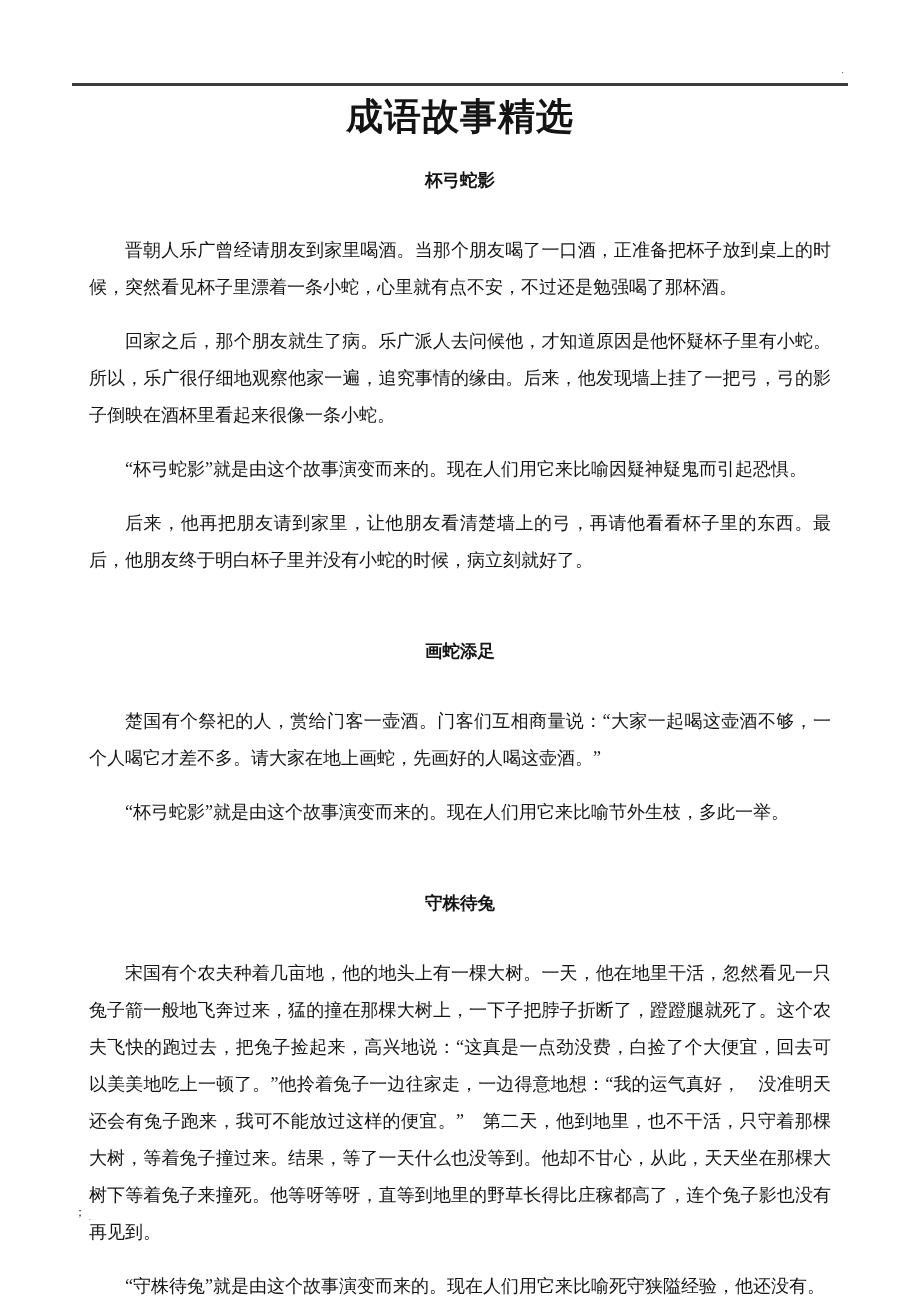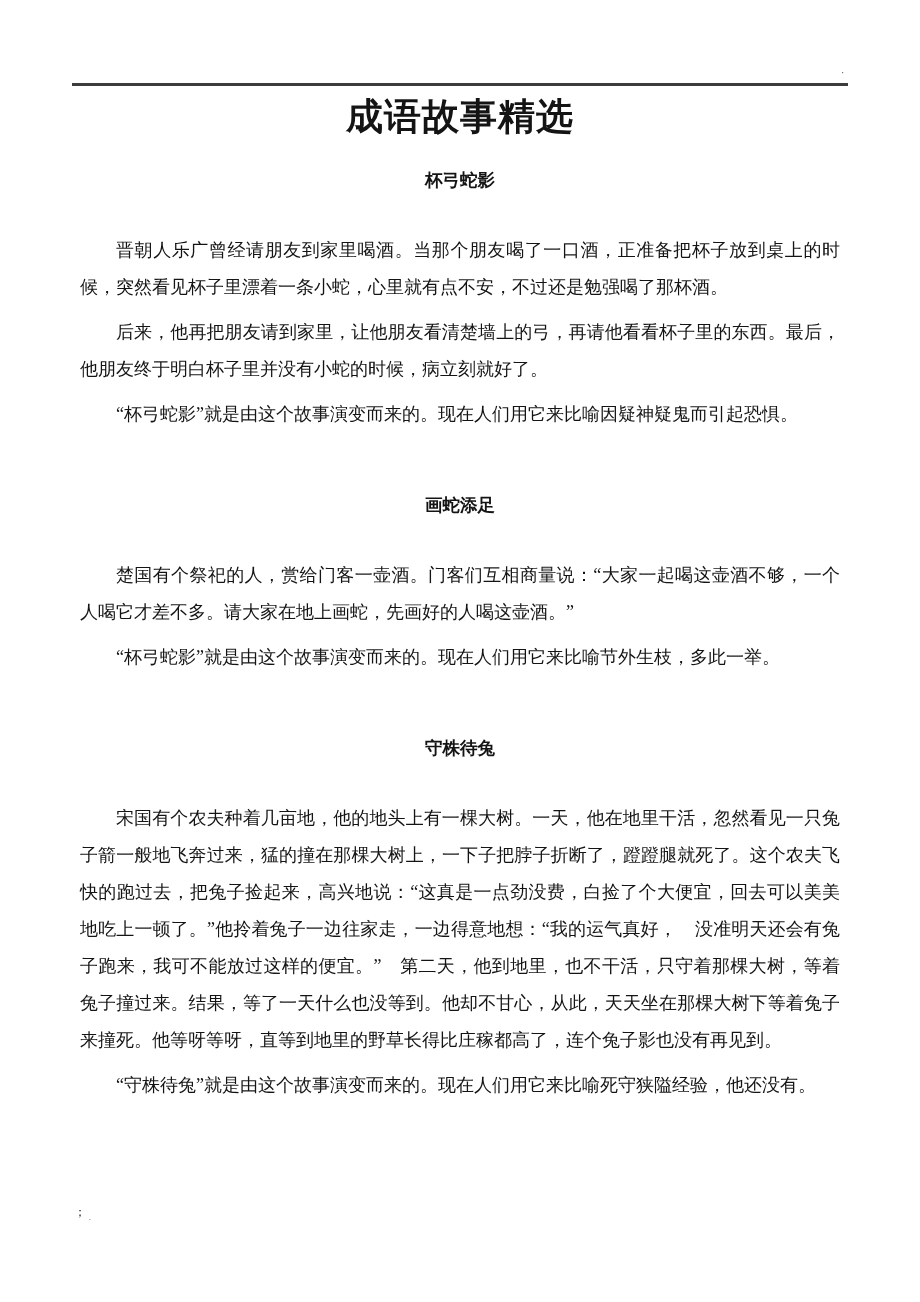--- a/index.html
+++ b/index.html
@@ -46,21 +46,21 @@
     margin: 62px 0 41px 0;
     font-size: 17.5px;
     font-weight: bold;
     text-align: center;
     line-height: 1.2;
   }
   .section-heading.first {
     margin-top: 30px;
   }
   .body-para {
-    margin: 8px;
+    margin: 17px;
     font-size: 18px;
     line-height: 37px;
     text-align: justify;
     text-indent: 2em;
     word-break: break-all;
   }
   .footer-mark-left {
     position: absolute;
     left: 74px;
     top: 1206px;
@@ -86,22 +86,23 @@
 
   <div class="content">
 
     <hr class="header-rule">
 
     <h1 class="doc-title">成语故事精选</h1>
 
     <div class="story-section">
       <h2 class="section-heading first">杯弓蛇影</h2>
       <p class="body-para">晋朝人乐广曾经请朋友到家里喝酒。当那个朋友喝了一口酒，正准备把杯子放到桌上的时候，突然看见杯子里漂着一条小蛇，心里就有点不安，不过还是勉强喝了那杯酒。</p>
+      <p class="body-para">回家之后，那个朋友就生了病。乐广派人去问候他，才知道原因是他怀疑杯子里有小蛇。所以，乐广很仔细地观察他家一遍，追究事情的缘由。后来，他发现墙上挂了一把弓，弓的影子倒映在酒杯里看起来很像一条小蛇。</p>
+      <p class="body-para">“杯弓蛇影”就是由这个故事演变而来的。现在人们用它来比喻因疑神疑鬼而引起恐惧。</p>
       <p class="body-para">后来，他再把朋友请到家里，让他朋友看清楚墙上的弓，再请他看看杯子里的东西。最后，他朋友终于明白杯子里并没有小蛇的时候，病立刻就好了。</p>
-      <p class="body-para">“杯弓蛇影”就是由这个故事演变而来的。现在人们用它来比喻因疑神疑鬼而引起恐惧。</p>
     </div>
 
     <div class="story-section">
       <h2 class="section-heading">画蛇添足</h2>
       <p class="body-para">楚国有个祭祀的人，赏给门客一壶酒。门客们互相商量说：“大家一起喝这壶酒不够，一个人喝它才差不多。请大家在地上画蛇，先画好的人喝这壶酒。”</p>
       <p class="body-para">“杯弓蛇影”就是由这个故事演变而来的。现在人们用它来比喻节外生枝，多此一举。</p>
     </div>
 
     <div class="story-section">
       <h2 class="section-heading">守株待兔</h2>

